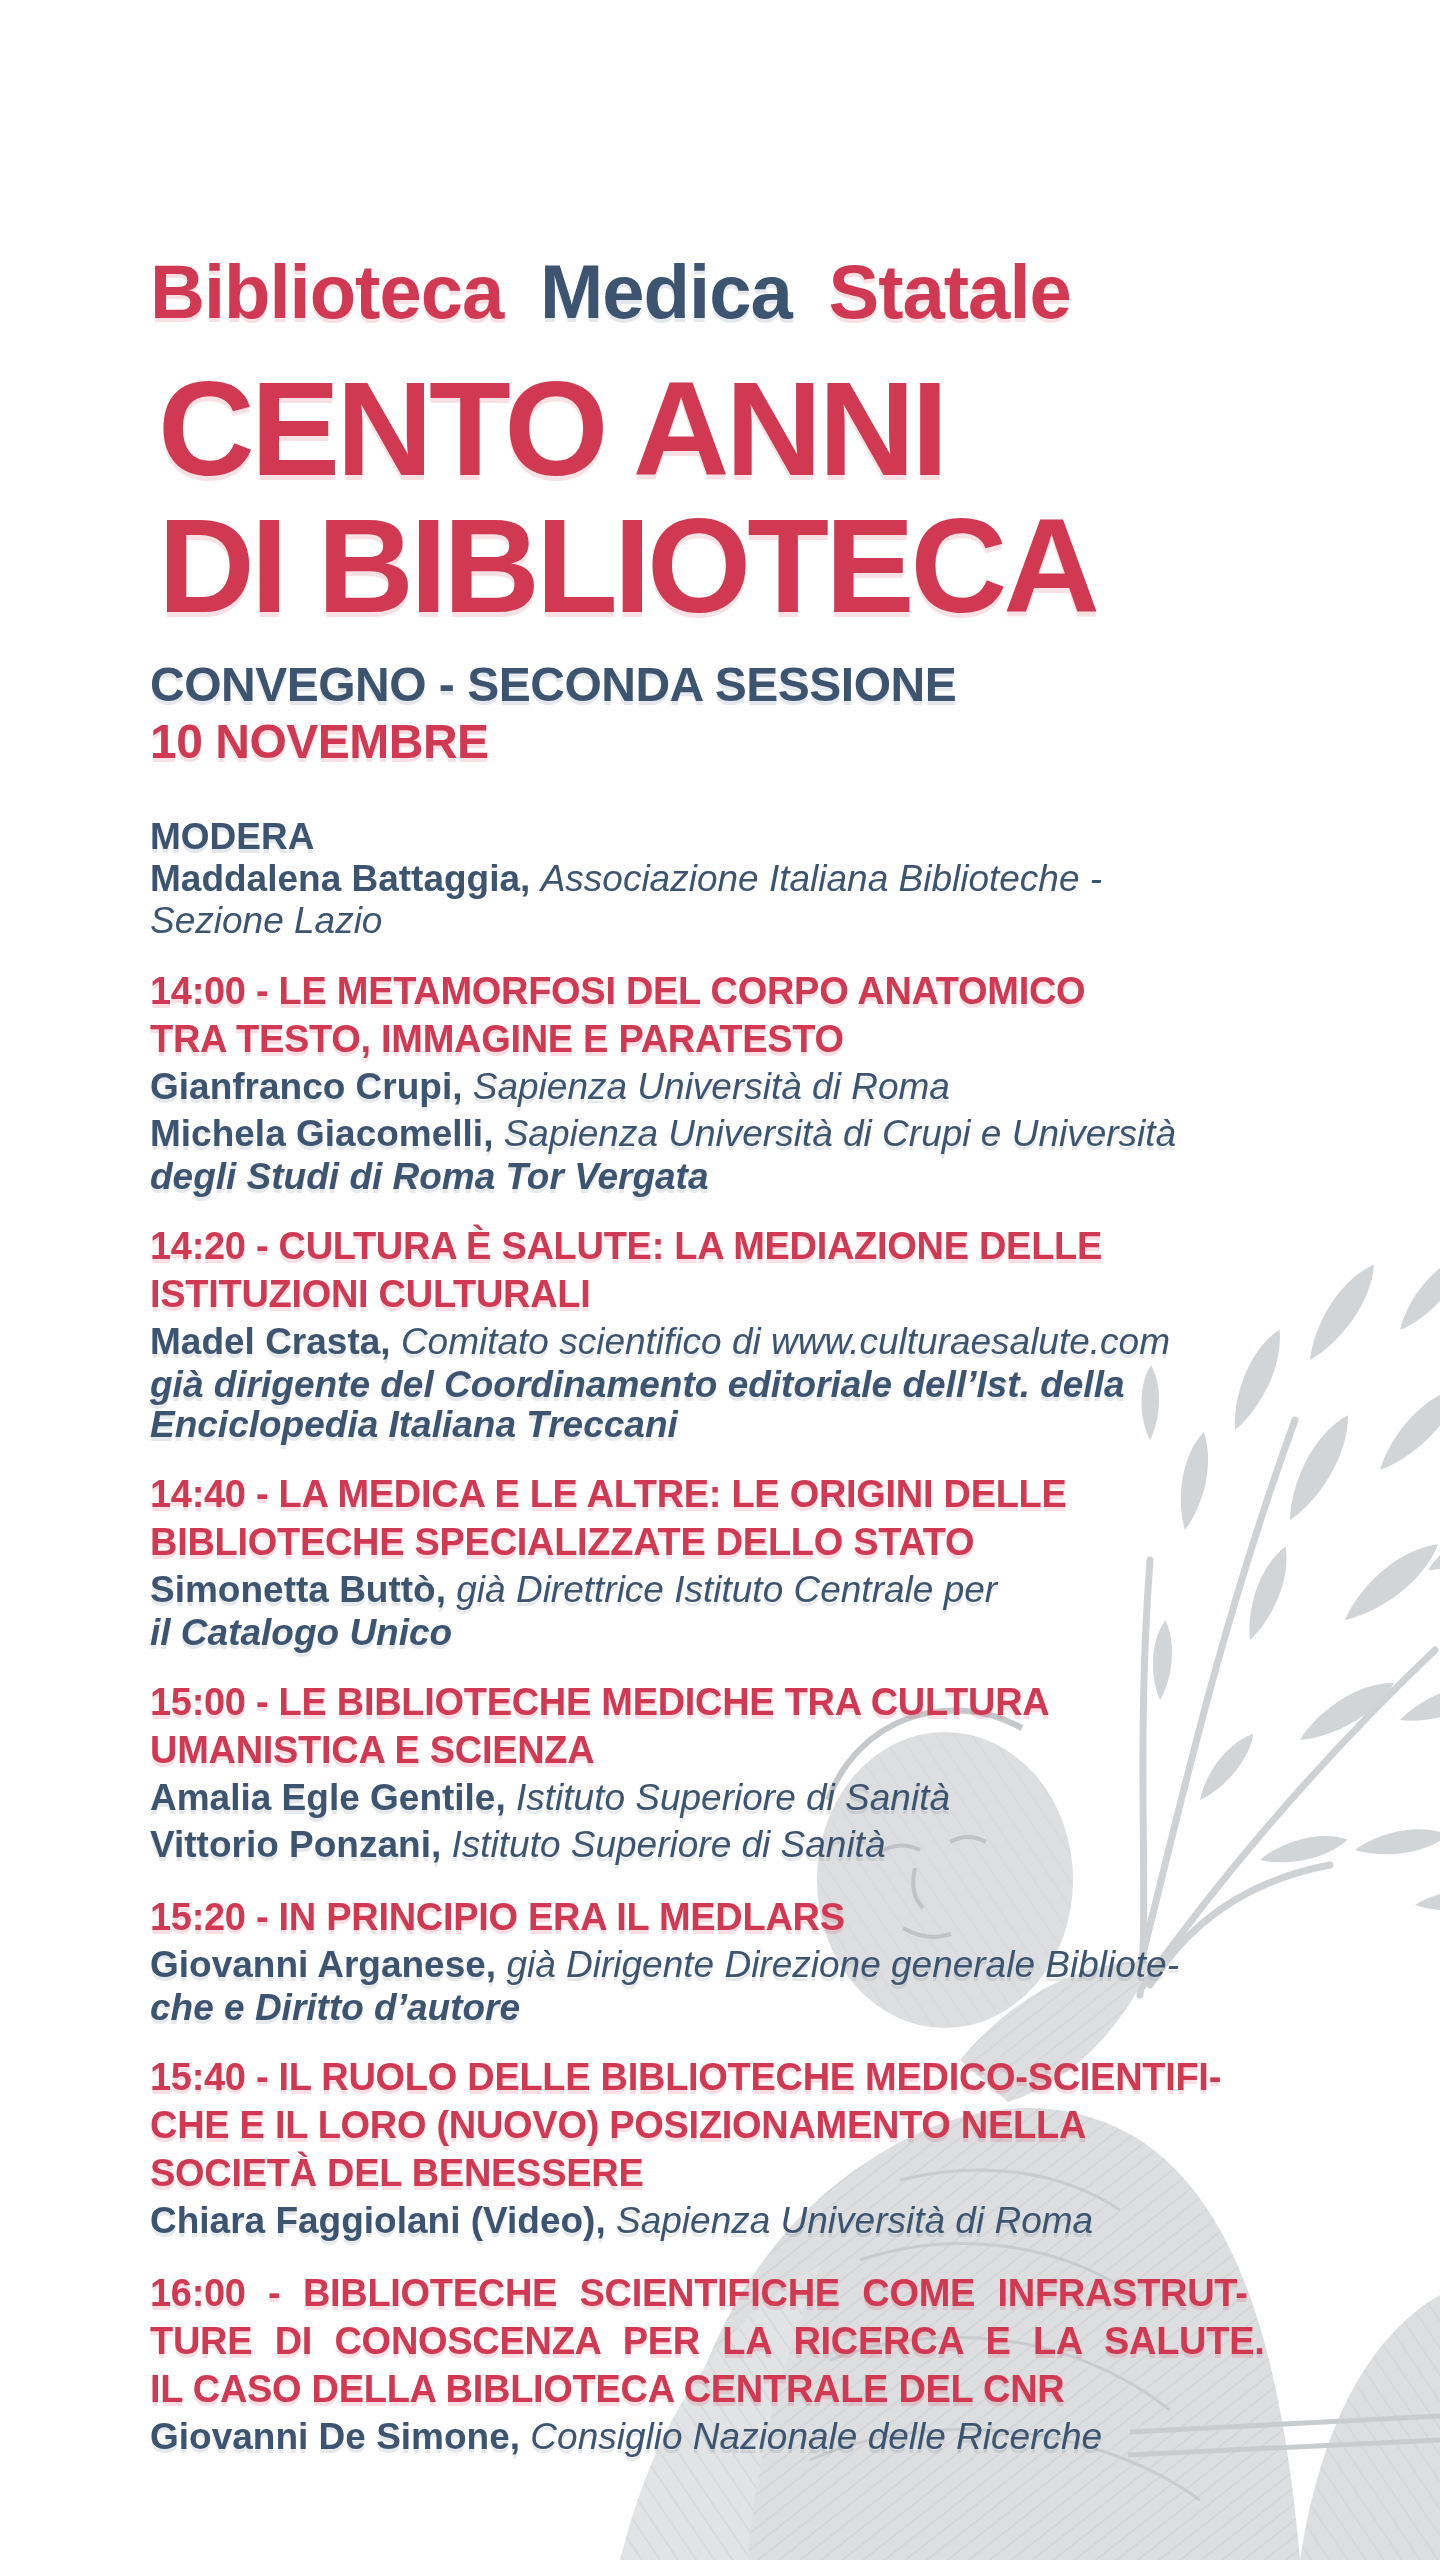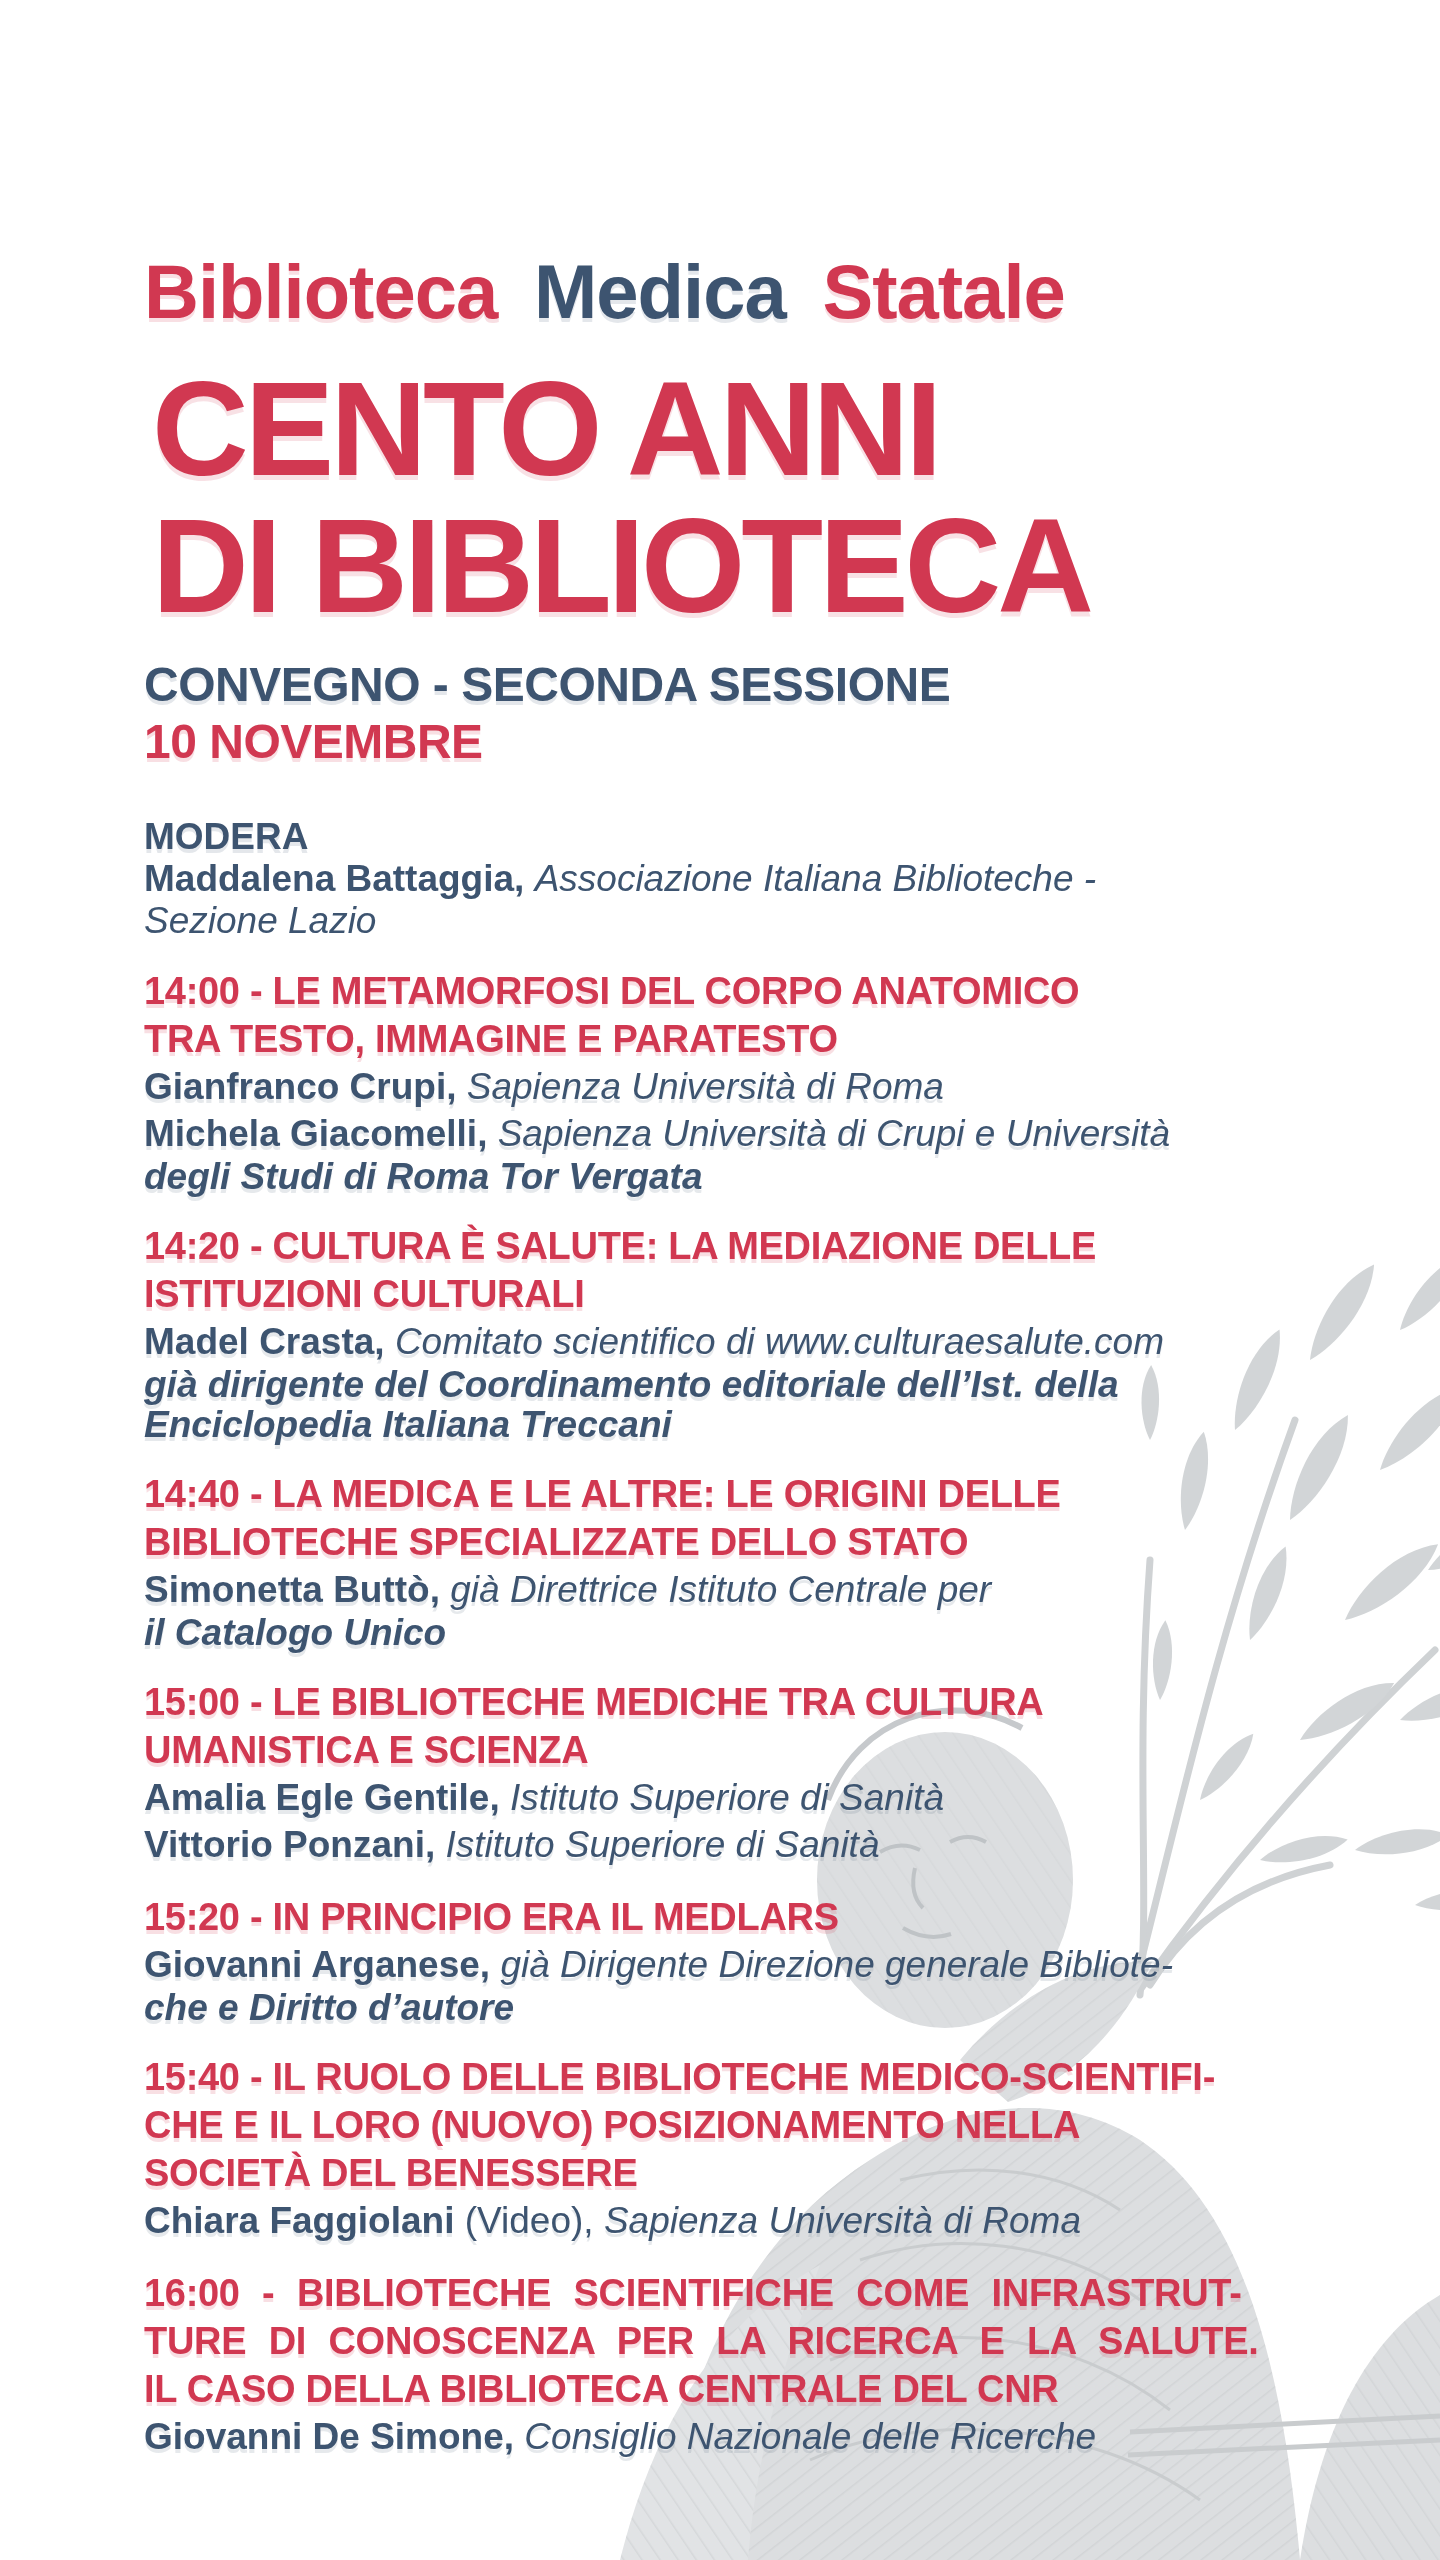--- a/index.html
+++ b/index.html
@@ -11,21 +11,21 @@
   html,body{margin:0;padding:0;}
   body{
     width:1440px;height:2560px;
     background:var(--bg);
     font-family:"Liberation Sans","DejaVu Sans",sans-serif;
     position:relative;overflow:hidden;
     color:var(--slate);
   }
   .poster{position:relative;width:1440px;height:2560px;}
   .watermark{position:absolute;left:0;top:0;width:1440px;height:2560px;z-index:0;}
-  .content{position:absolute;left:144px;top:0;width:1180px;z-index:1;}
+  .content{position:absolute;left:150px;top:0;width:1180px;z-index:1;}
 
   .red{color:var(--red);text-shadow:0 4px 0 rgba(209,56,81,.16);}
   .slate{color:var(--slate);text-shadow:0 4px 0 rgba(61,84,112,.14);}
 
   .brand{margin:0;padding-top:252px;font-size:76px;line-height:80px;font-weight:bold;letter-spacing:-1px;white-space:nowrap;}
   .brand span{display:inline-block;}
   .brand span:not(:last-child){margin-right:.22em;}
 
   .h1{margin:28px 0 0 8px;font-size:134px;line-height:137px;font-weight:bold;letter-spacing:-4px;white-space:nowrap;}
   .h1 div{text-shadow:0 5px 0 rgba(209,56,81,.15);}
@@ -38,21 +38,21 @@
   .label{font-weight:bold;}
 
   .session{margin-top:25px;}
   .stitle{font-size:38px;line-height:48px;font-weight:bold;color:var(--red);
           letter-spacing:-.3px;white-space:nowrap;text-shadow:0 4px 0 rgba(209,56,81,.16);}
   .stitle.wide{word-spacing:.32em;}
   .sline{font-size:37px;line-height:47px;white-space:nowrap;text-shadow:0 4px 0 rgba(61,84,112,.13);}
   .sline.tight{line-height:40px;font-weight:bold;}
   .name{font-weight:bold;}
   .aff{font-style:italic;}
-  .plain{font-style:normal;font-weight:normal;}
+  .plain{font-style:normal;font-weight:bold;}
 </style>
 </head>
 <body>
 
 <div class="poster">
 
   <svg class="watermark" viewBox="0 0 1440 2560" aria-hidden="true">
     <defs>
       <path id="leaf" d="M0 0 C 25 -14, 70 -20, 100 -2 C 70 16, 25 12, 0 0 Z"></path>
       <pattern id="hx" width="13" height="13" patternUnits="userSpaceOnUse" patternTransform="rotate(52)">

